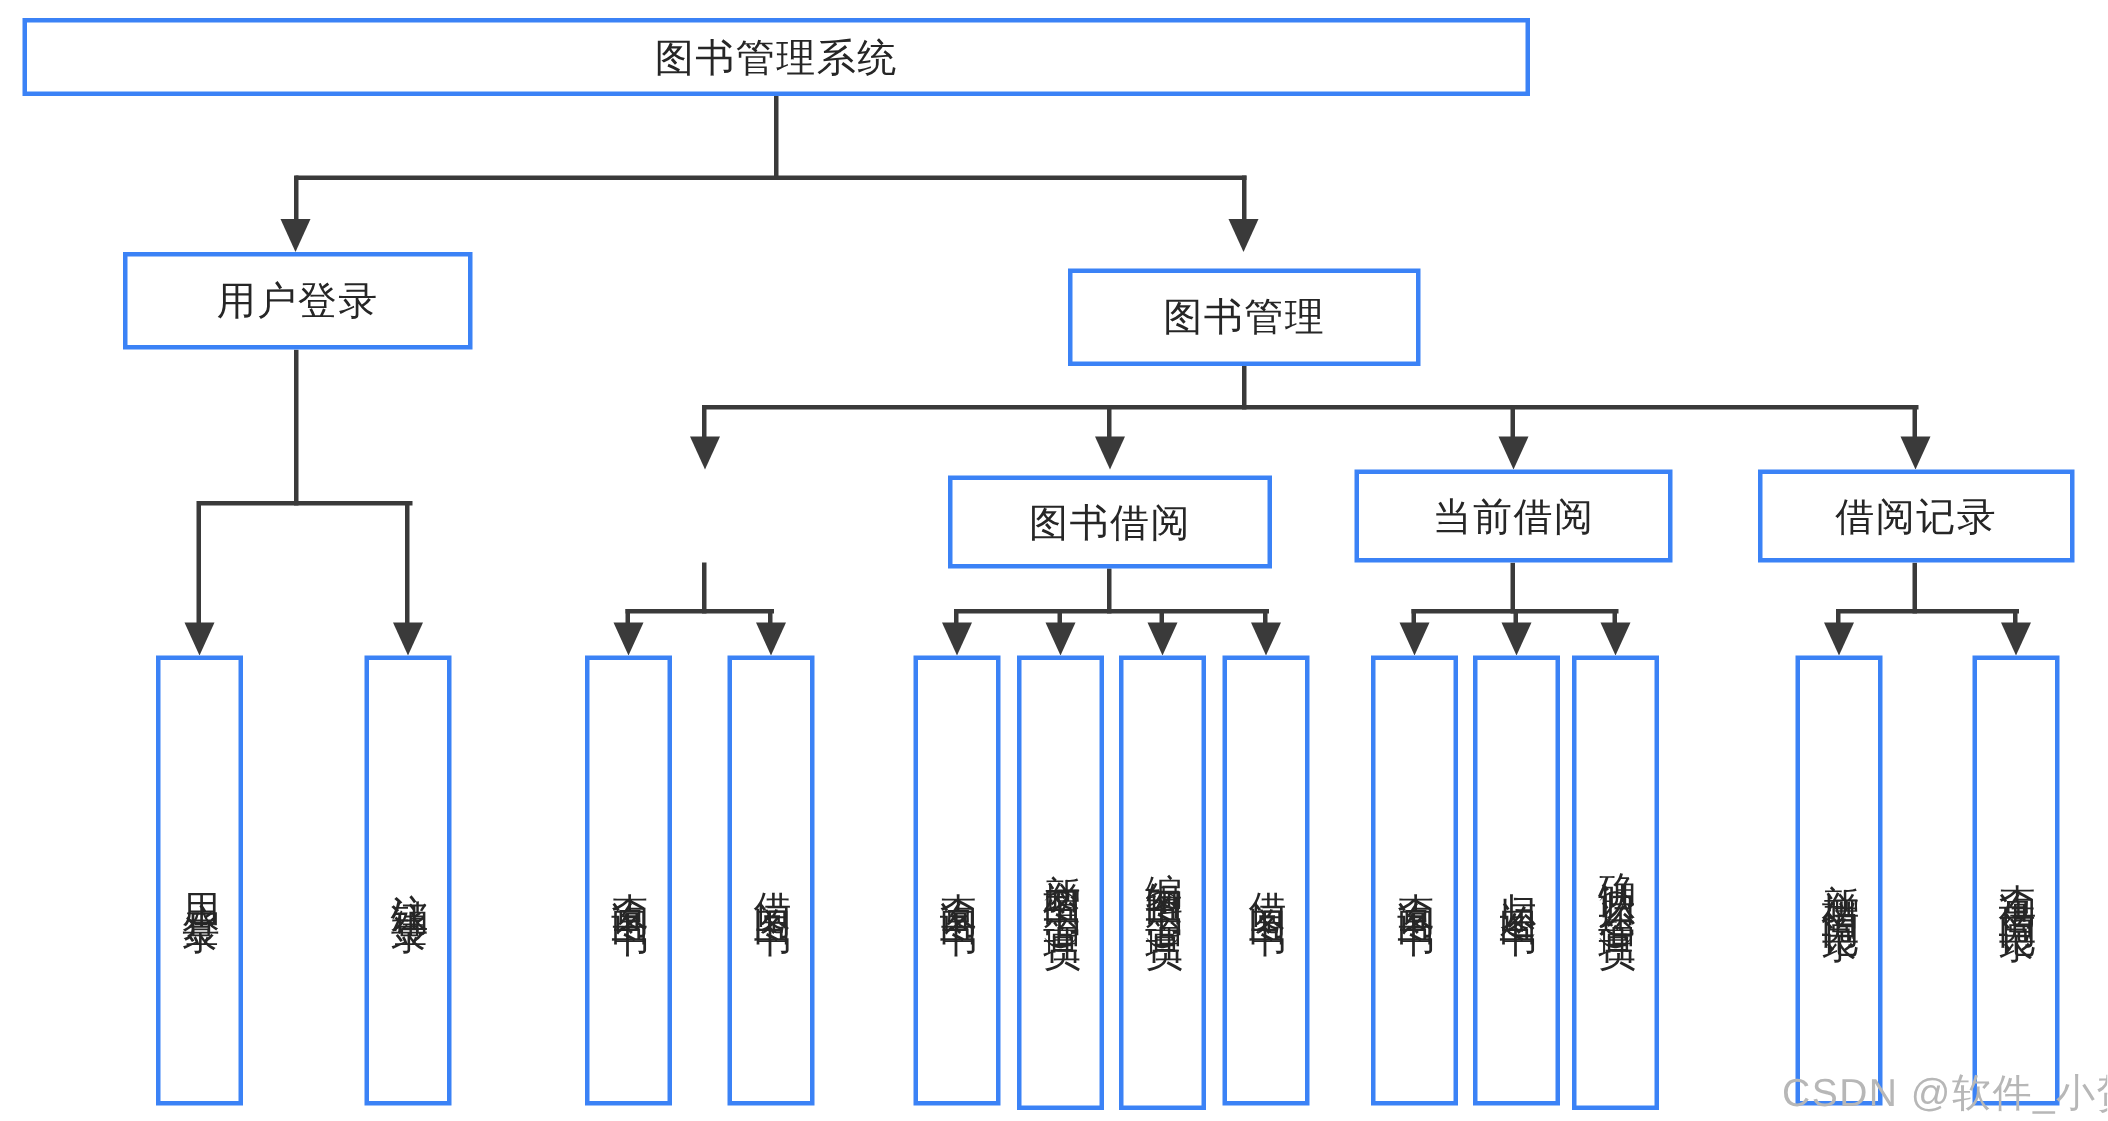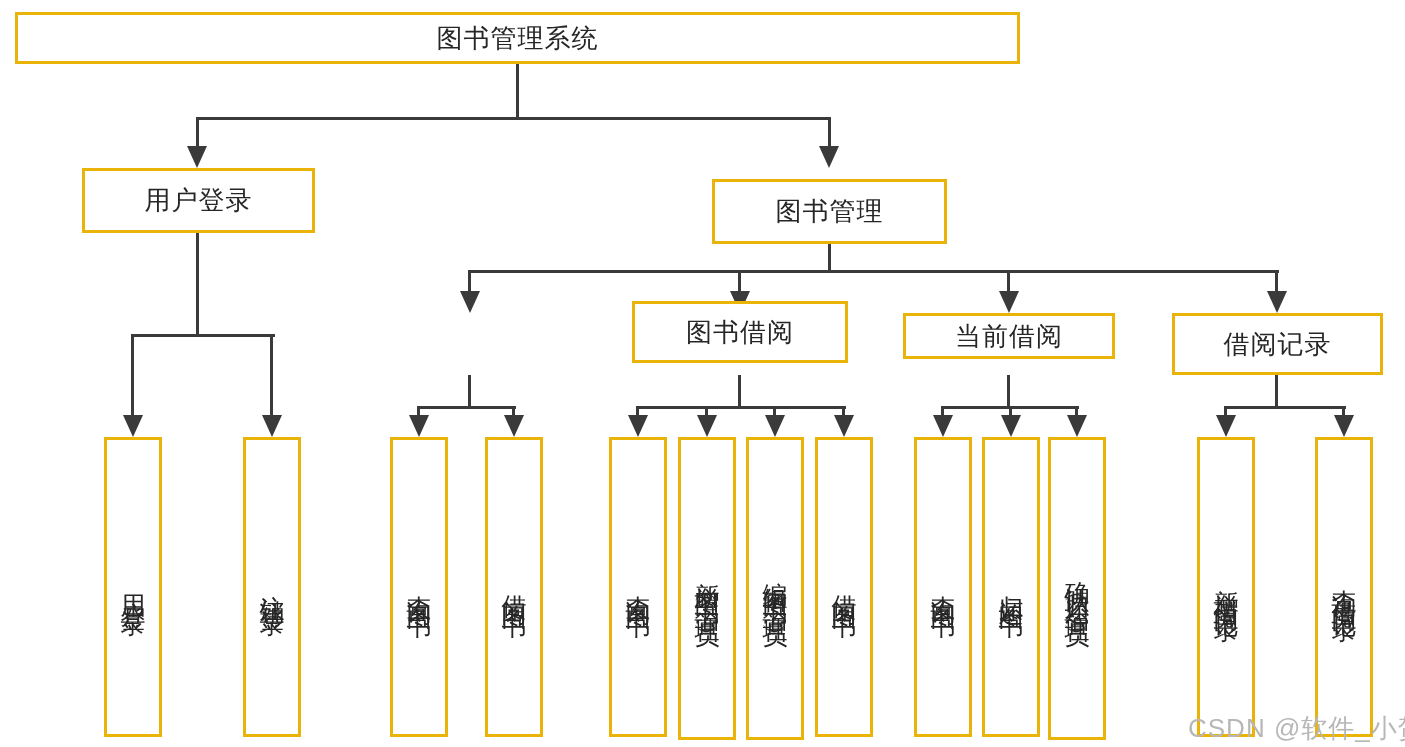--- a/index.html
+++ b/index.html
@@ -8,21 +8,21 @@
     width:1405px;height:747px;
     background:#ffffff;
     font-family:"Liberation Sans",sans-serif;
     color:#262626;
     overflow:hidden;
   }
   .box{
     position:absolute;
     box-sizing:border-box;
     background:#ffffff;
-    border:3px solid #eab308;
+    border:3px solid #3b82f6;
     display:flex;align-items:center;justify-content:center;
     font-size:26px;
     letter-spacing:1px;
     color:#262626;
     z-index:2;
   }
   .vbox{
     writing-mode:vertical-rl;
     letter-spacing:6px;
     font-size:25px;
@@ -80,24 +80,24 @@
   <div class="hl" style="left:469px;top:270px;width:810px;"></div>
   <div class="vl" style="left:468px;top:270px;height:23px;"></div>
   <div class="ar" style="left:460px;top:291px;"></div>
   <div class="vl" style="left:738px;top:270px;height:23px;"></div>
   <div class="ar" style="left:730px;top:291px;"></div>
   <div class="vl" style="left:1007px;top:270px;height:23px;"></div>
   <div class="ar" style="left:999px;top:291px;"></div>
   <div class="vl" style="left:1275px;top:270px;height:23px;"></div>
   <div class="ar" style="left:1267px;top:291px;"></div>
 
-  <div class="box" style="left:632px;top:301px;width:216px;height:62px;">
+  <div class="box" style="left:632px;top:317px;width:216px;height:62px;">
     <span>图书借阅</span>
   </div>
-  <div class="box" style="left:903px;top:313px;width:212px;height:46px;">
+  <div class="box" style="left:903px;top:313px;width:212px;height:62px;">
     <span>当前借阅</span>
   </div>
   <div class="box" style="left:1172px;top:313px;width:211px;height:62px;">
     <span>借阅记录</span>
   </div>
 
   <div class="vl" style="left:468px;top:375px;height:34px;"></div>
   <div class="hl" style="left:417px;top:406px;width:99px;"></div>
   <div class="vl" style="left:417px;top:406px;height:12px;"></div>
   <div class="ar" style="left:409px;top:415px;"></div>

